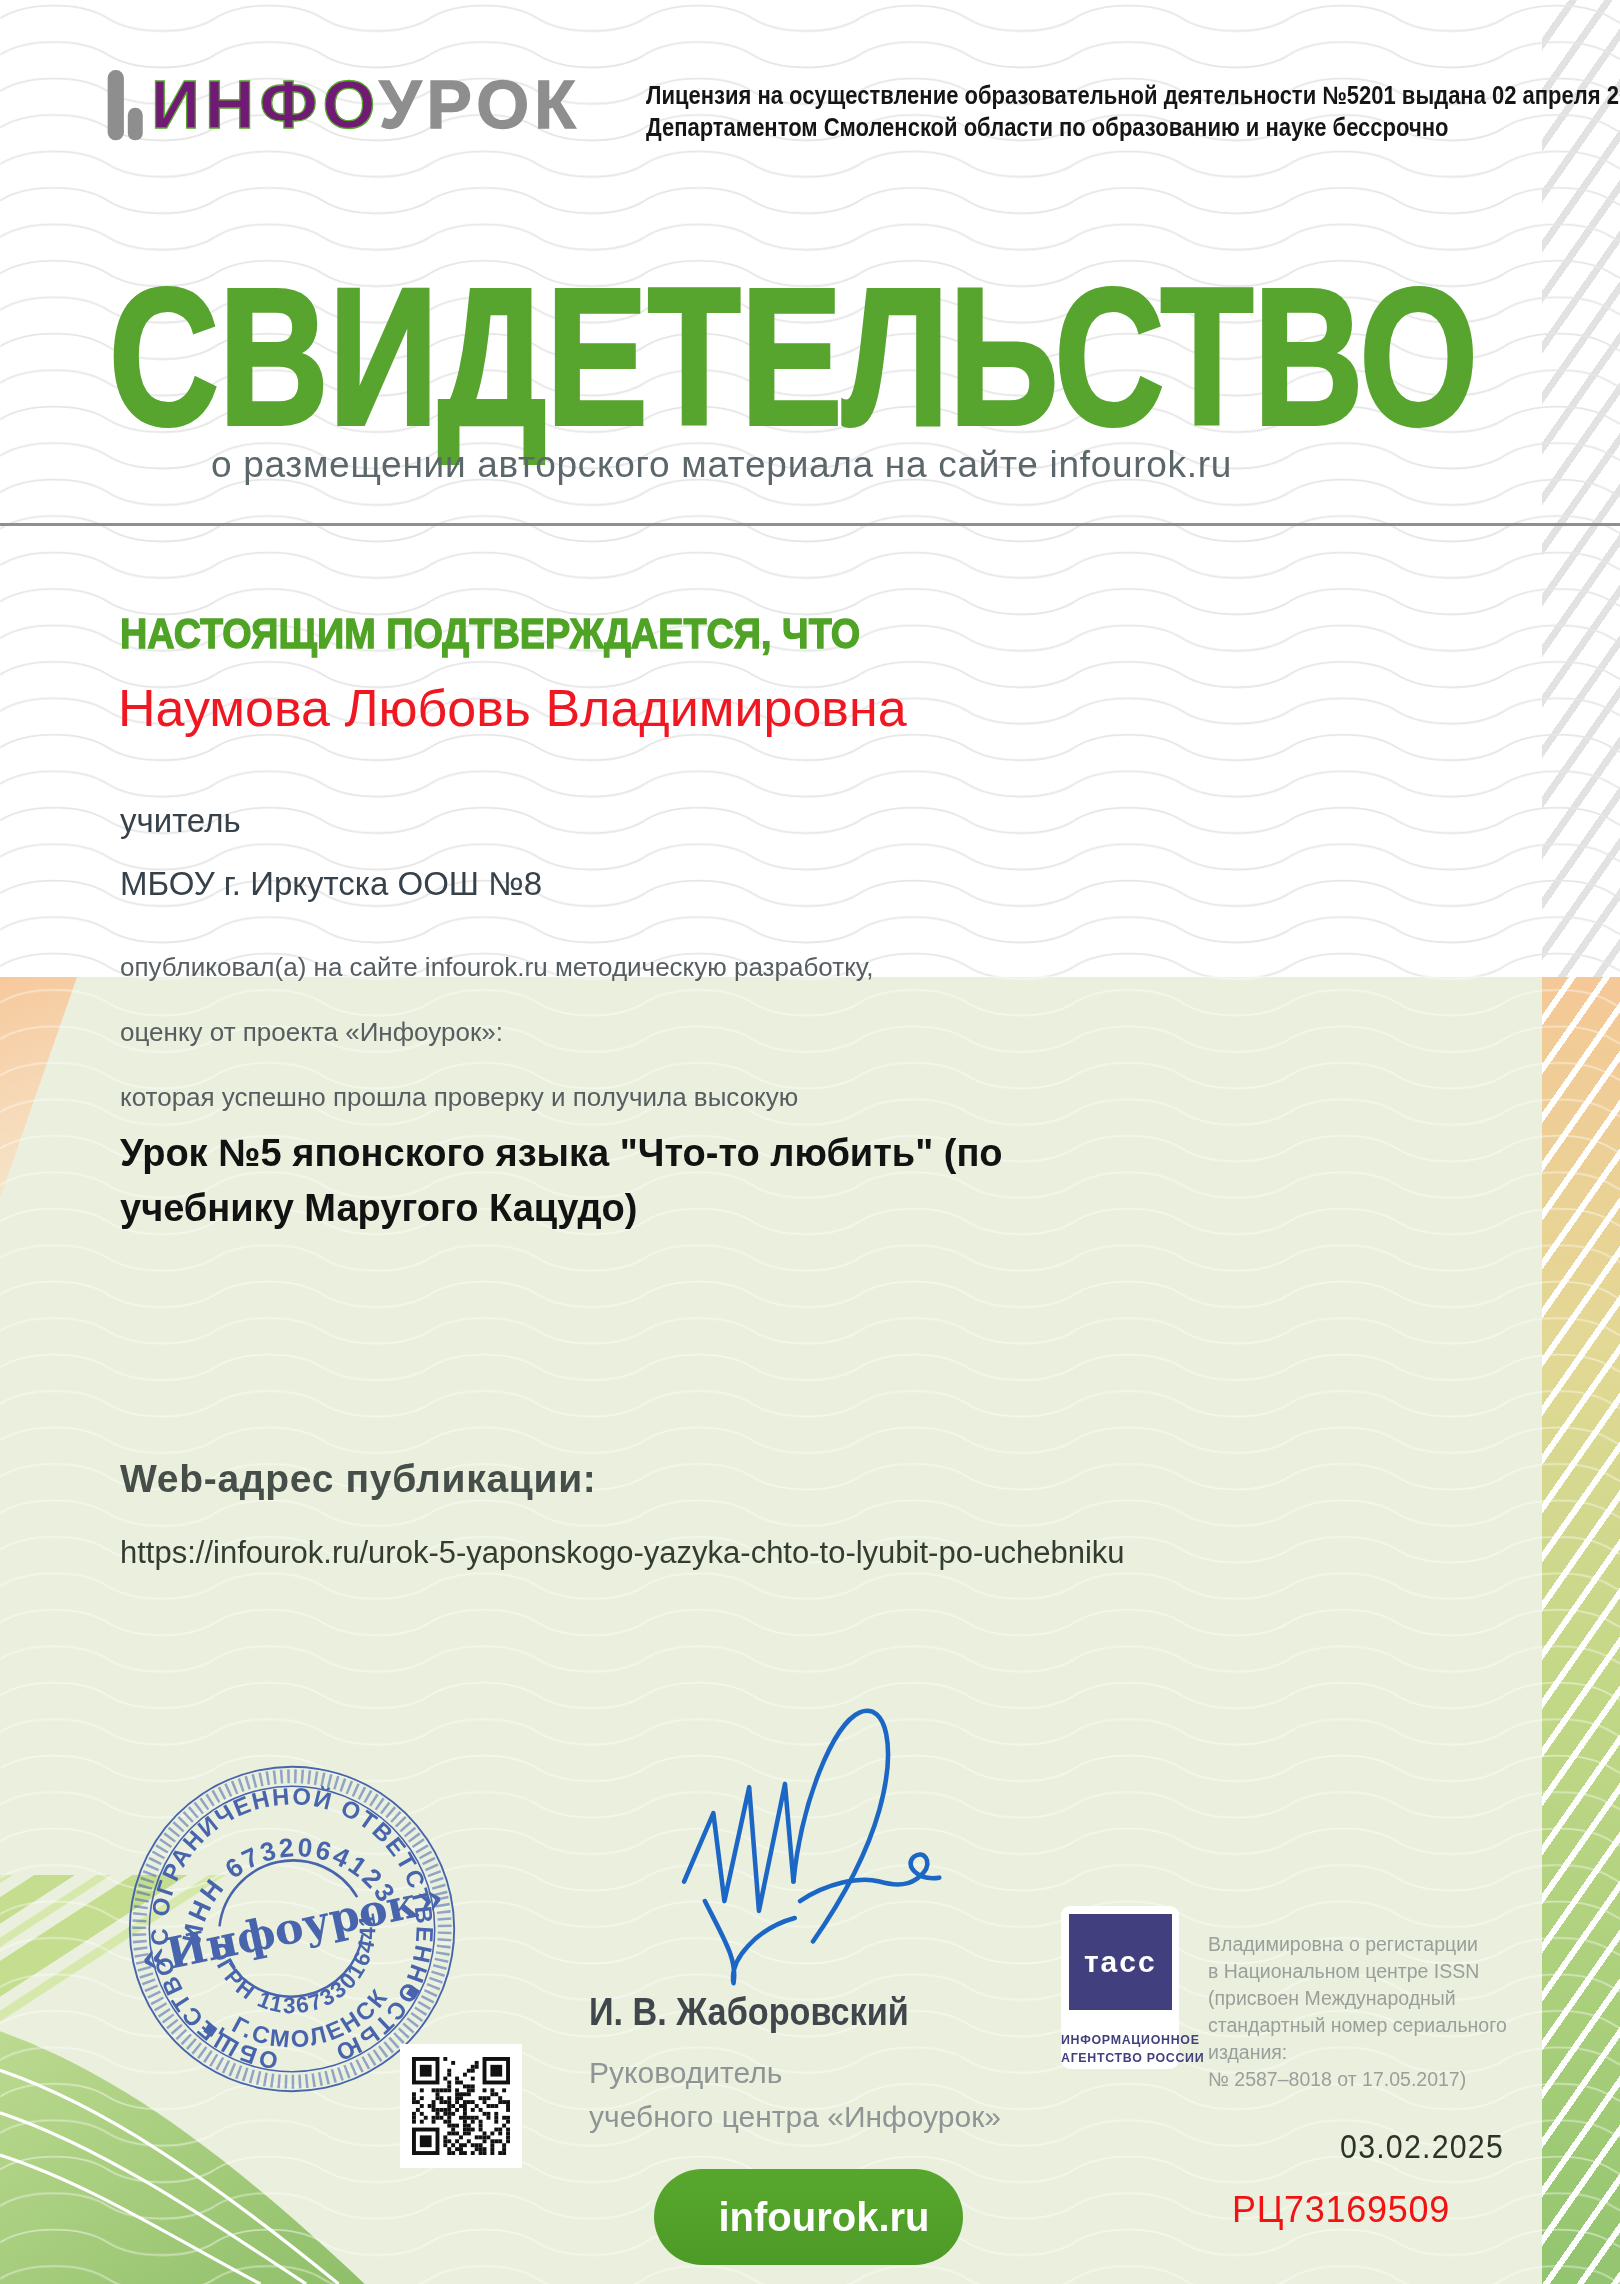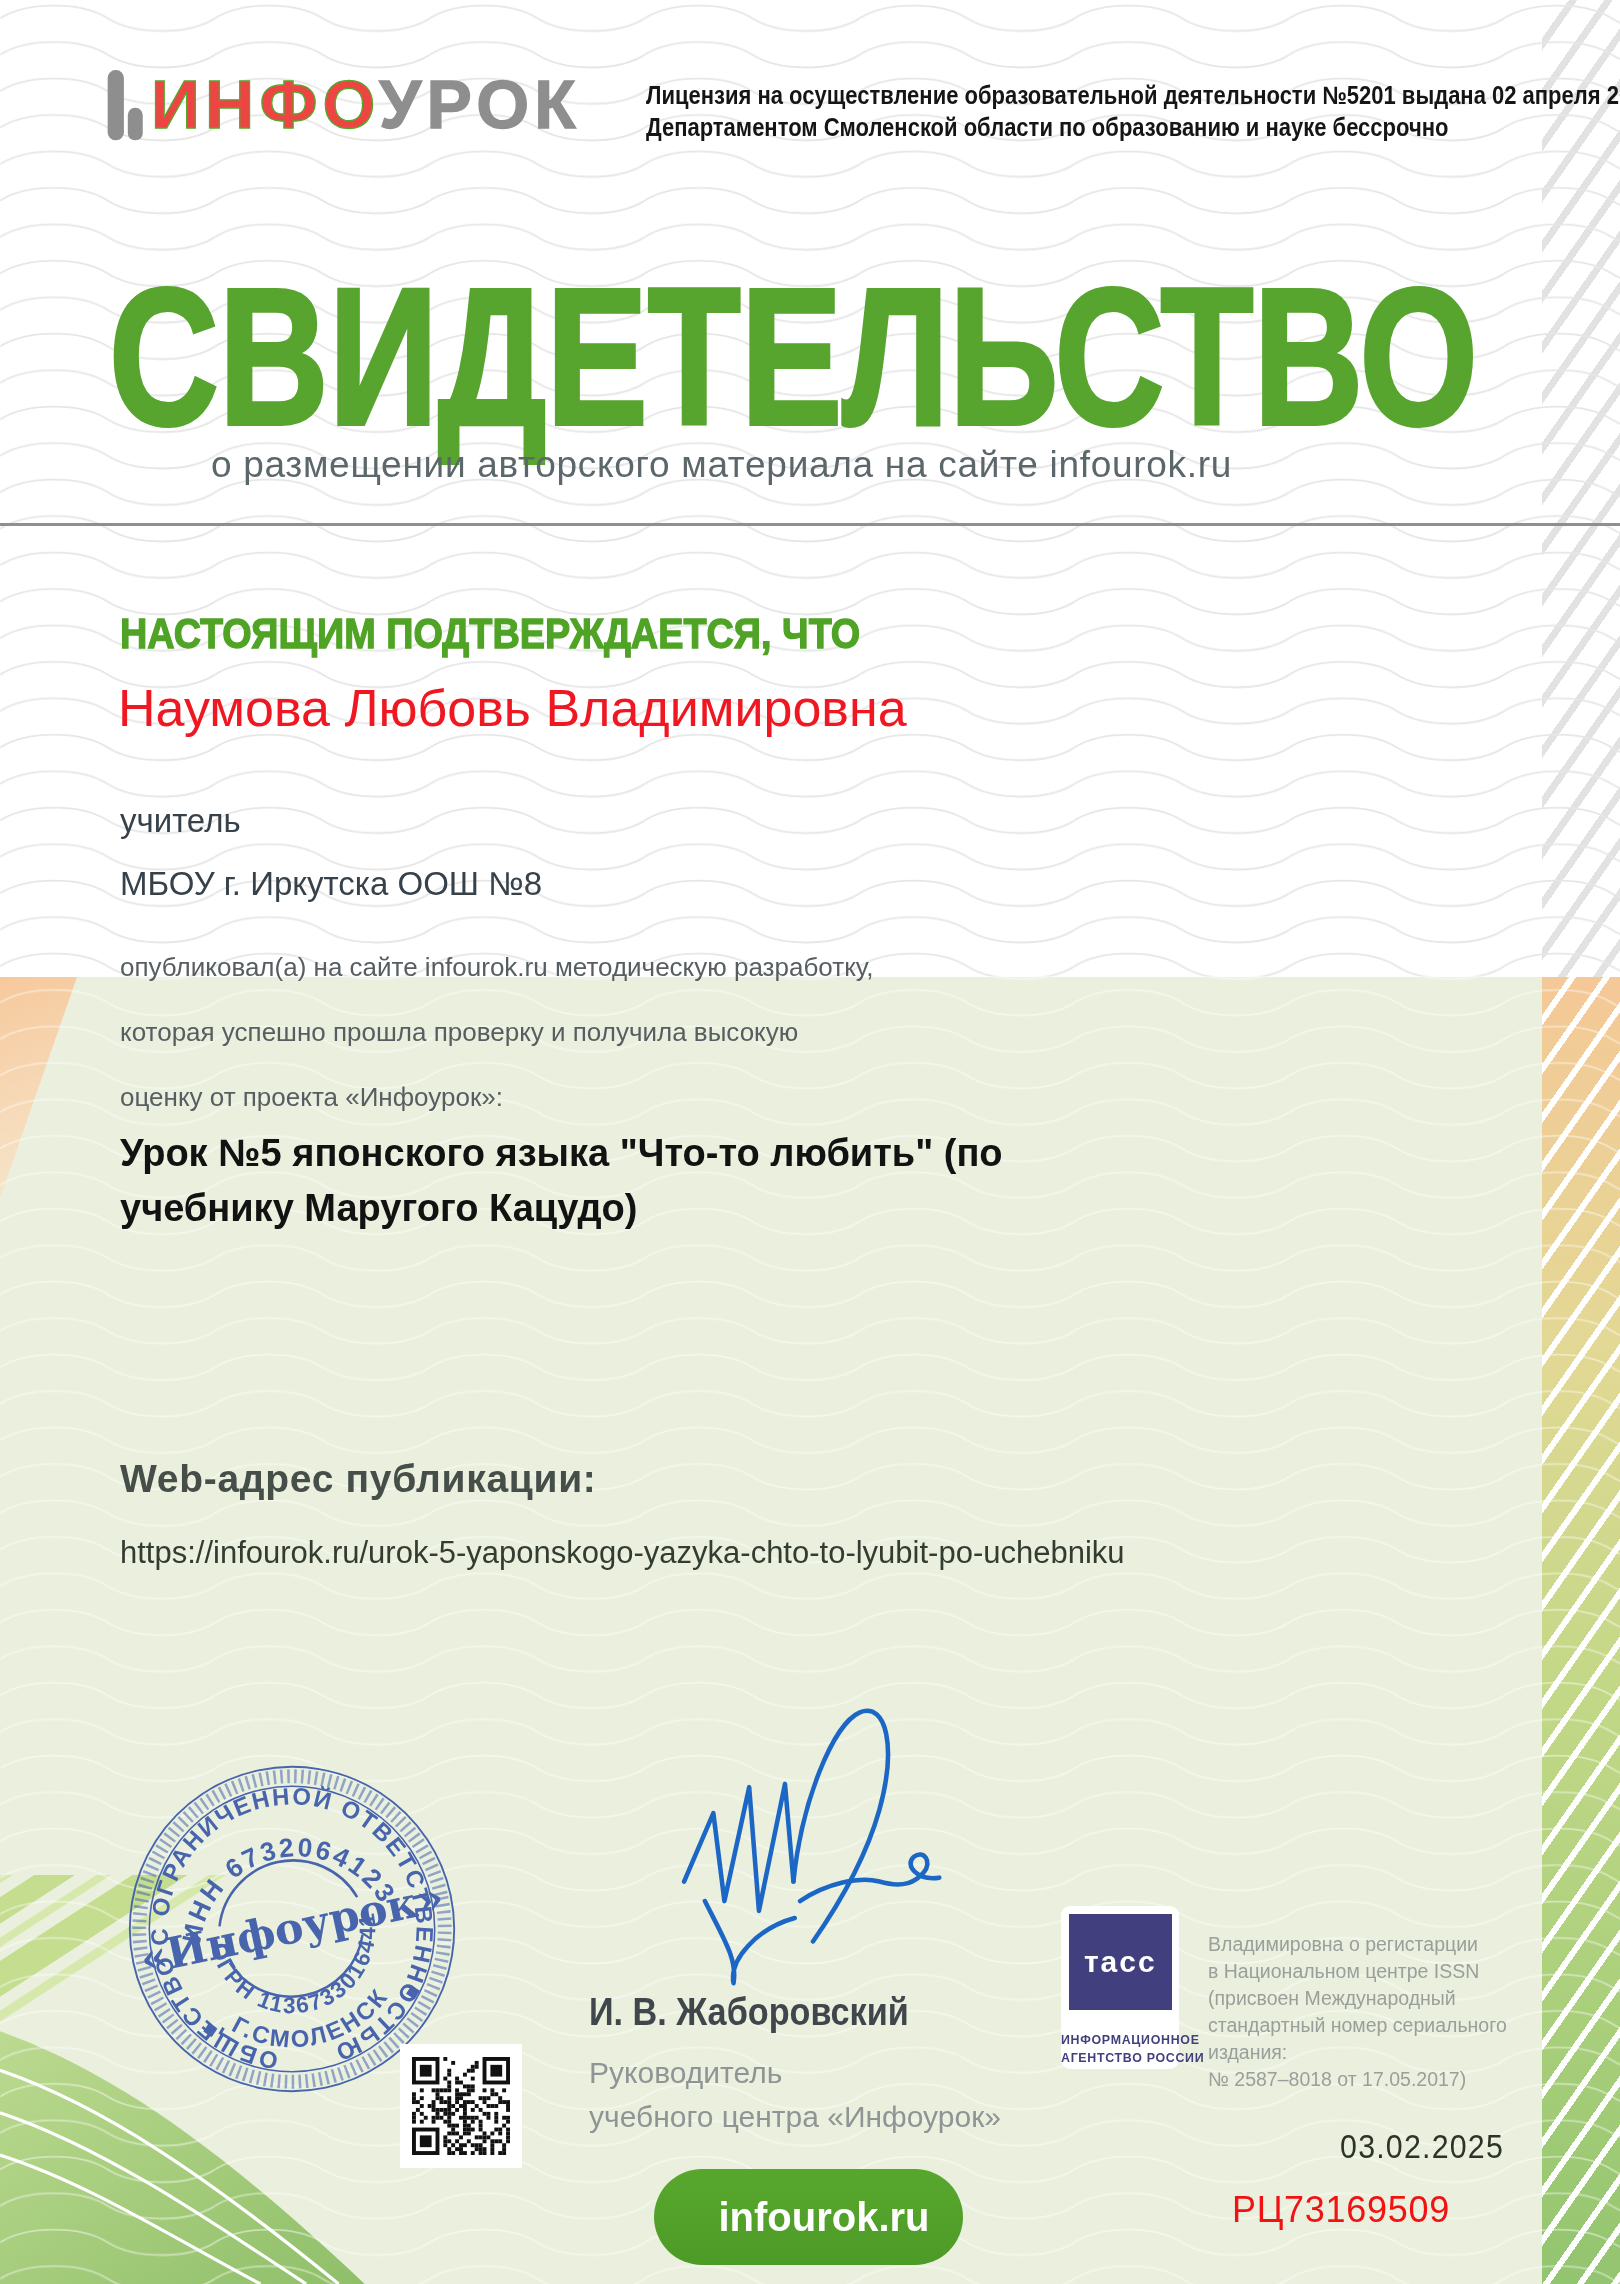--- a/index.html
+++ b/index.html
@@ -15,21 +15,21 @@
   .strip-top{left:1542px;top:0;width:79px;height:977px;background:
     repeating-linear-gradient(125deg,rgba(0,0,0,0) 0 22px,#e2e2e2 22px 29px);}
   .strip-bottom{left:1542px;top:977px;width:79px;height:1307px;background:
     repeating-linear-gradient(125deg,rgba(255,255,255,0) 0 22px,#ffffff 22px 28px),
     linear-gradient(#f5c897 0%,#e3d895 28%,#c2d887 55%,#a9cf7b 80%,#93c46f 100%);}
   .divider{left:0;top:523px;width:1621px;height:2.6px;background:#8b9094;}
 
   
   .logo-word{left:151px;top:70px;font-size:68px;font-weight:bold;letter-spacing:5.2px;line-height:1;
     -webkit-text-stroke:1.3px currentColor;color:#8e8e8e;white-space:nowrap;}
-  .logo-green{color:#ef4444;-webkit-text-stroke:1.3px #56a82c;}
+  .logo-green{color:#701a75;-webkit-text-stroke:1.3px #56a82c;}
   .logo-gray{color:#8e8e8e;-webkit-text-stroke:1.3px #8e8e8e;}
   .license{left:646px;top:79px;width:1081px;font-size:25px;font-weight:600;color:#151515;
     line-height:32px;transform:scaleX(0.88);transform-origin:left top;white-space:nowrap;}
   .title{left:109px;top:259px;font-size:195px;font-weight:bold;color:#57a42e;line-height:1;
     -webkit-text-stroke:3.9px #57a42e;transform:scaleX(0.78);transform-origin:left top;white-space:nowrap;}
   .subtitle{left:0;top:444px;width:1443px;text-align:center;font-size:37px;color:#5c676b;letter-spacing:0.7px;}
   .confirm{left:120px;top:609px;font-size:43px;font-weight:bold;color:#4fa325;
     -webkit-text-stroke:1.3px #4fa325;transform:scaleX(0.88);transform-origin:left top;white-space:nowrap;}
   .person{left:118px;top:678px;font-size:52px;color:#ef1822;white-space:nowrap;}
   .position{left:120px;top:802px;font-size:33px;color:#37414a;}
@@ -123,22 +123,22 @@
   <div class="abs title">СВИДЕТЕЛЬСТВО</div>
   <div class="abs subtitle">о размещении авторского материала на сайте infourok.ru</div>
   <div class="abs divider"></div>
 
   <div class="abs confirm">НАСТОЯЩИМ ПОДТВЕРЖДАЕТСЯ, ЧТО</div>
   <div class="abs person">Наумова Любовь Владимировна</div>
   <div class="abs position">учитель</div>
   <div class="abs org">МБОУ г. Иркутска ООШ №8</div>
   <div class="abs para">
     <div>опубликовал(а) на сайте infourok.ru методическую разработку,</div>
+    <div>оценку от проекта «Инфоурок»:</div>
     <div>которая успешно прошла проверку и получила высокую</div>
-    <div>оценку от проекта «Инфоурок»:</div>
   </div>
   <div class="abs work">
     <div>Урок №5 японского языка "Что-то любить" (по</div>
     <div>учебнику Маругого Кацудо)</div>
   </div>
 
   <div class="abs weblabel">Web-адрес публикации:</div>
   <div class="abs url">
     <div>https://infourok.ru/urok-5-yaponskogo-yazyka-chto-to-lyubit-po-uchebniku</div>
   </div>

